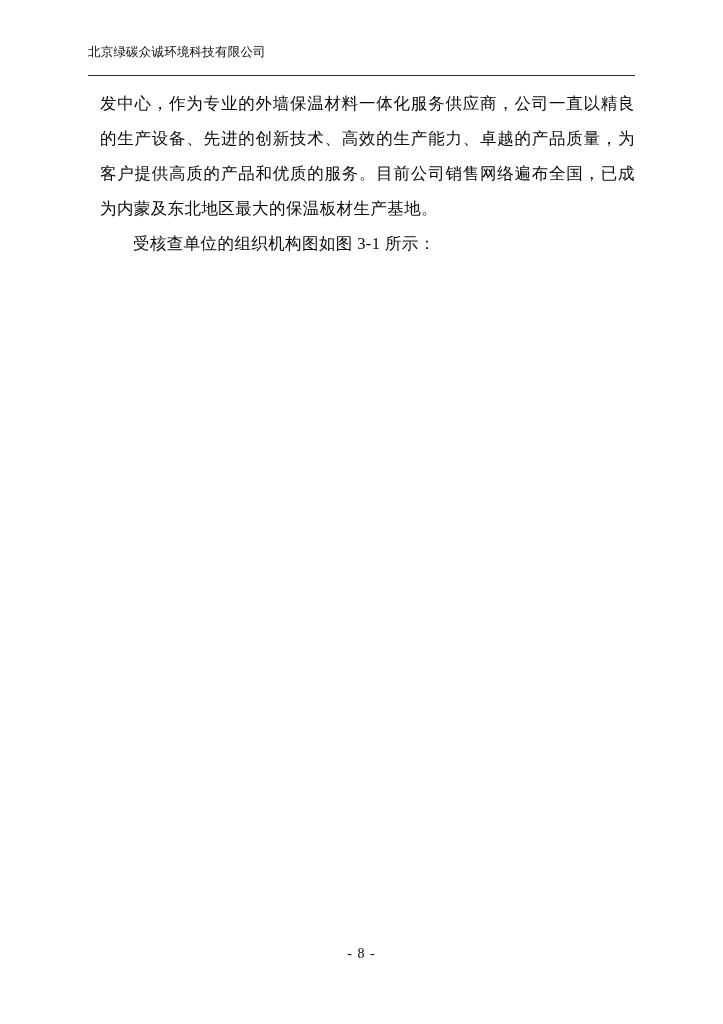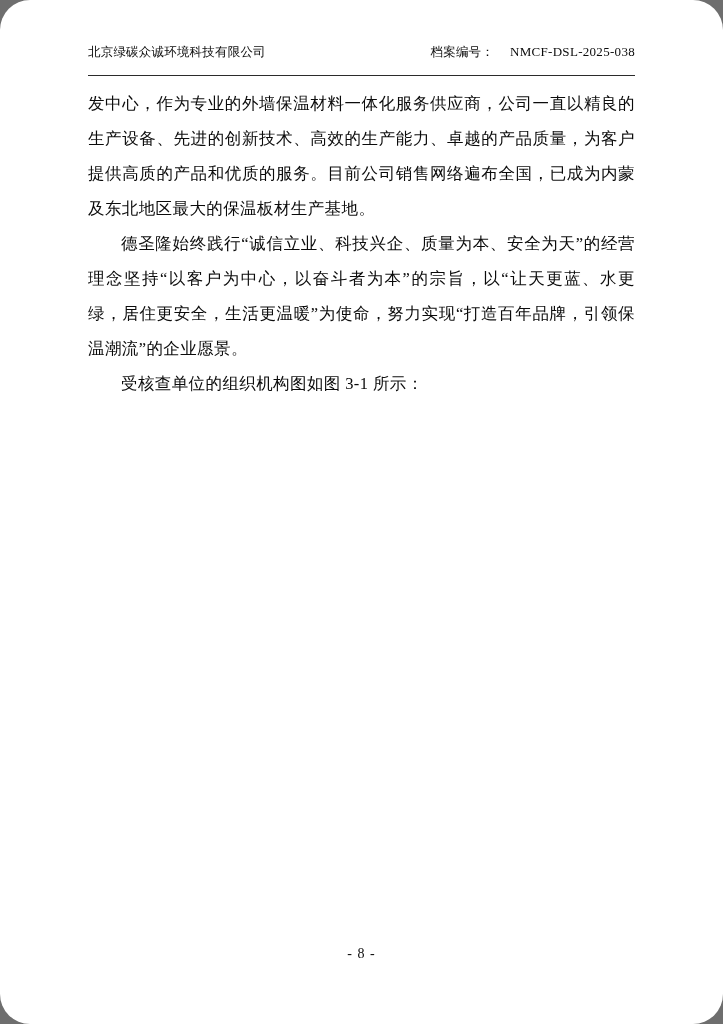--- a/index.html
+++ b/index.html
@@ -9,21 +9,20 @@
   }
   .page {
     position: relative;
     width: 723px;
     height: 1024px;
     background: #ffffff;
     margin: 0 auto;
     overflow: hidden;
     font-family: "Liberation Serif", "DejaVu Serif", serif;
     color: #0b0b0b;
-    border-radius: 30px;
   }
   
   .header {
     position: absolute;
     left: 88px;
     right: 88px;
     top: 44px;
     height: 28px;
     display: flex;
     align-items: flex-start;
@@ -63,21 +62,21 @@
     position: absolute;
     left: 88px;
     right: 88px;
     top: 86px;
   }
   .para {
     font-size: 16.5px;
     line-height: 35px;
     text-align: justify;
     text-justify: inter-ideograph;
-    margin: 0 0 0 0;
+    margin: 0 0 0 12px;
     letter-spacing: 0.4px;
   }
   .para.indent {
     text-indent: 2em;
   }
   
   .footer {
     position: absolute;
     left: 0;
     right: 0;
@@ -87,28 +86,23 @@
     letter-spacing: 1px;
   }
 </style>
 </head>
 <body>
 
 <div class="page">
 
   <div class="header">
     <div class="header-left">北京绿碳众诚环境科技有限公司</div>
-    <div class="header-right">
-      <span class="label">档案编号：</span>
-      <span class="value">NMCF-DSL-2025-038</span>
-    </div>
   </div>
   <div class="header-rule"></div>
 
   <div class="content">
     <p class="para">发中心，作为专业的外墙保温材料一体化服务供应商，公司一直以精良的生产设备、先进的创新技术、高效的生产能力、卓越的产品质量，为客户提供高质的产品和优质的服务。目前公司销售网络遍布全国，已成为内蒙及东北地区最大的保温板材生产基地。</p>
-    <p class="para indent">德圣隆始终践行“诚信立业、科技兴企、质量为本、安全为天”的经营理念坚持“以客户为中心，以奋斗者为本”的宗旨，以“让天更蓝、水更绿，居住更安全，生活更温暖”为使命，努力实现“打造百年品牌，引领保温潮流”的企业愿景。</p>
     <p class="para indent">受核查单位的组织机构图如图 3-1 所示：</p>
   </div>
 
   <div class="footer">- 8 -</div>
 
 </div>
 
 </body></html>

